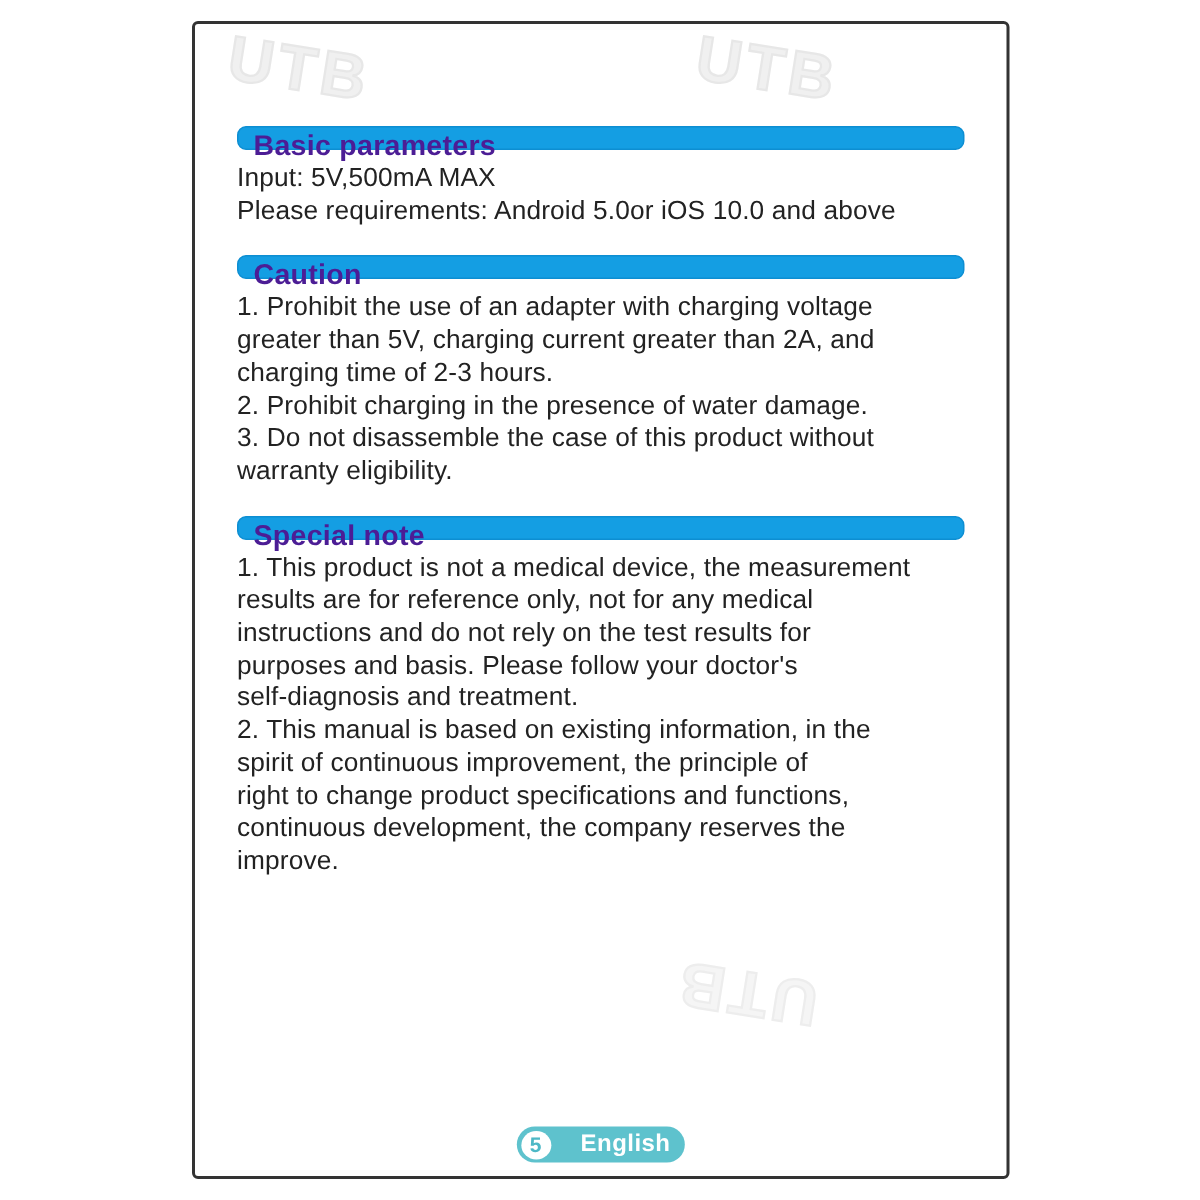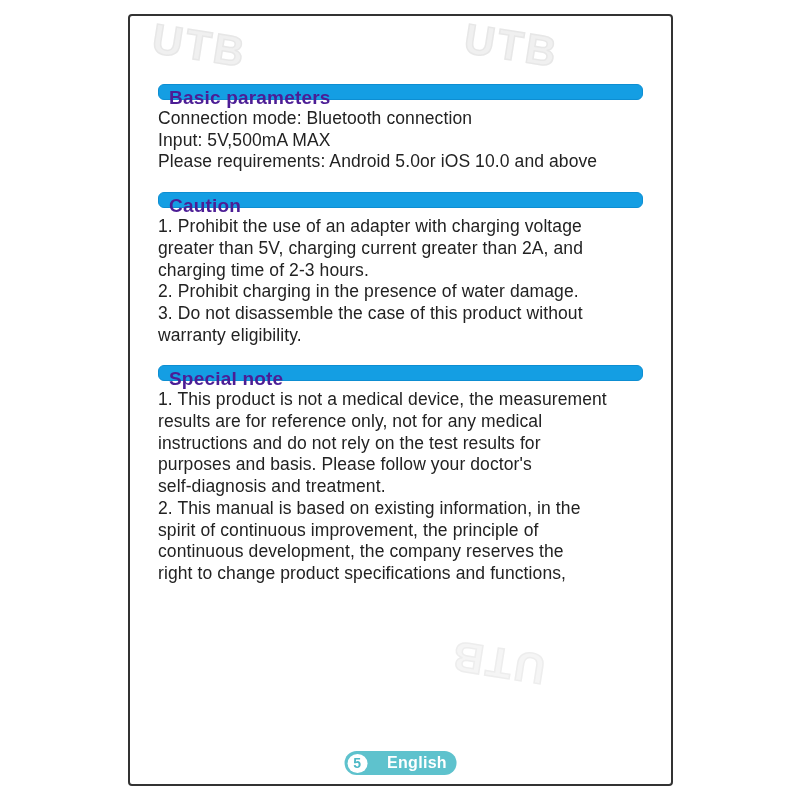--- a/index.html
+++ b/index.html
@@ -99,21 +99,20 @@
 
   <div class="watermark wm-top-left">UTB</div>
   <div class="watermark wm-top-right">UTB</div>
   <div class="watermark wm-bottom">UTB</div>
 
   <div class="content">
 
     <div class="section">
       <div class="section-header">Basic parameters</div>
       <div class="section-body">
-          <div class="line">Connection mode: Bluetooth connection</div>
           <div class="line">Input: 5V,500mA MAX</div>
           <div class="line">Please requirements: Android 5.0or iOS 10.0 and above</div>
         </div>
     </div>
 
     <div class="section">
       <div class="section-header">Caution</div>
       <div class="section-body">
           <div class="line">1. Prohibit the use of an adapter with charging voltage</div>
           <div class="line">greater than 5V, charging current greater than 2A, and</div>
@@ -127,22 +126,23 @@
     <div class="section">
       <div class="section-header">Special note</div>
       <div class="section-body">
           <div class="line">1. This product is not a medical device, the measurement</div>
           <div class="line">results are for reference only, not for any medical</div>
           <div class="line">instructions and do not rely on the test results for</div>
           <div class="line">purposes and basis. Please follow your doctor's</div>
           <div class="line">self-diagnosis and treatment.</div>
           <div class="line">2. This manual is based on existing information, in the</div>
           <div class="line">spirit of continuous improvement, the principle of</div>
+          <div class="line">right to change product specifications and functions,</div>
           <div class="line">continuous development, the company reserves the</div>
-          <div class="line">right to change product specifications and functions,</div>
+          <div class="line"> improve.</div>
         </div>
     </div>
 
   </div>
 
   <div class="footer-badge">
     <span class="badge-circle">5</span>
     <span class="badge-label">English</span>
   </div>
 

